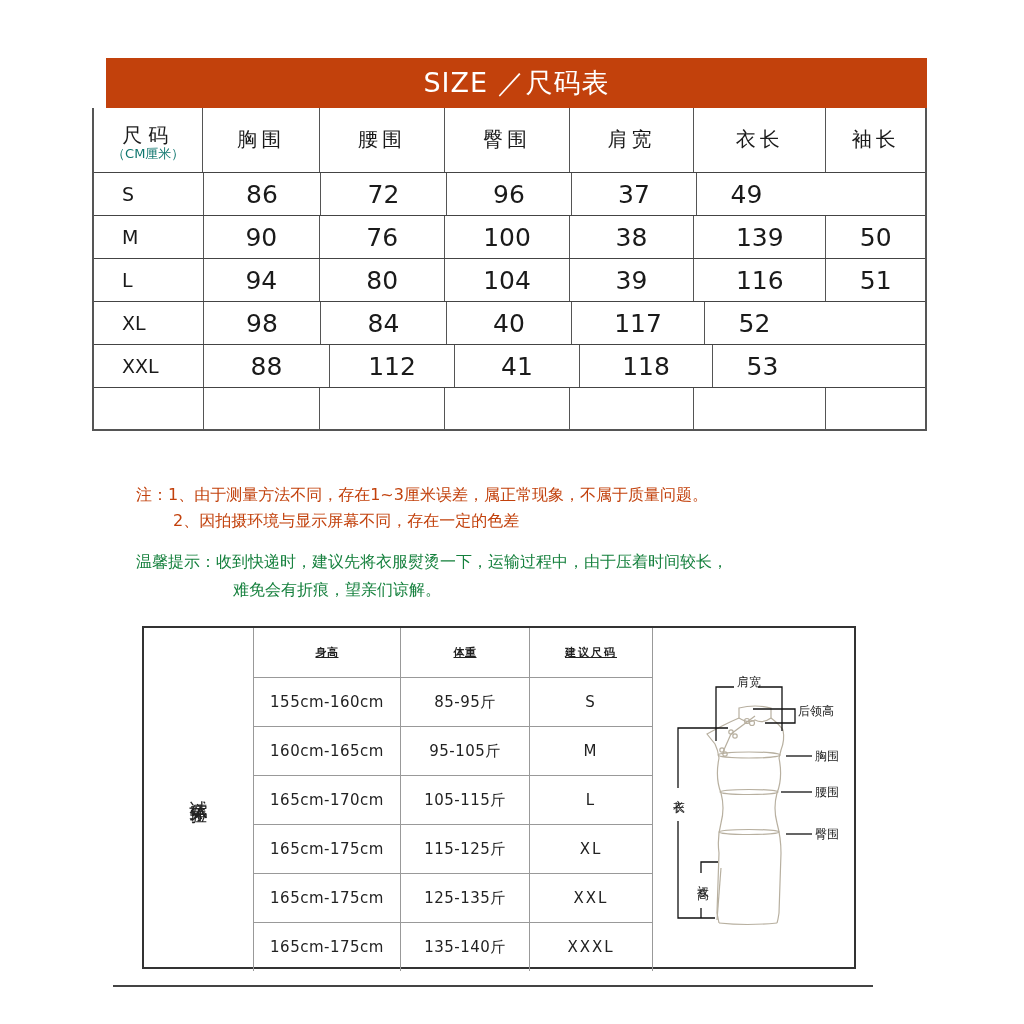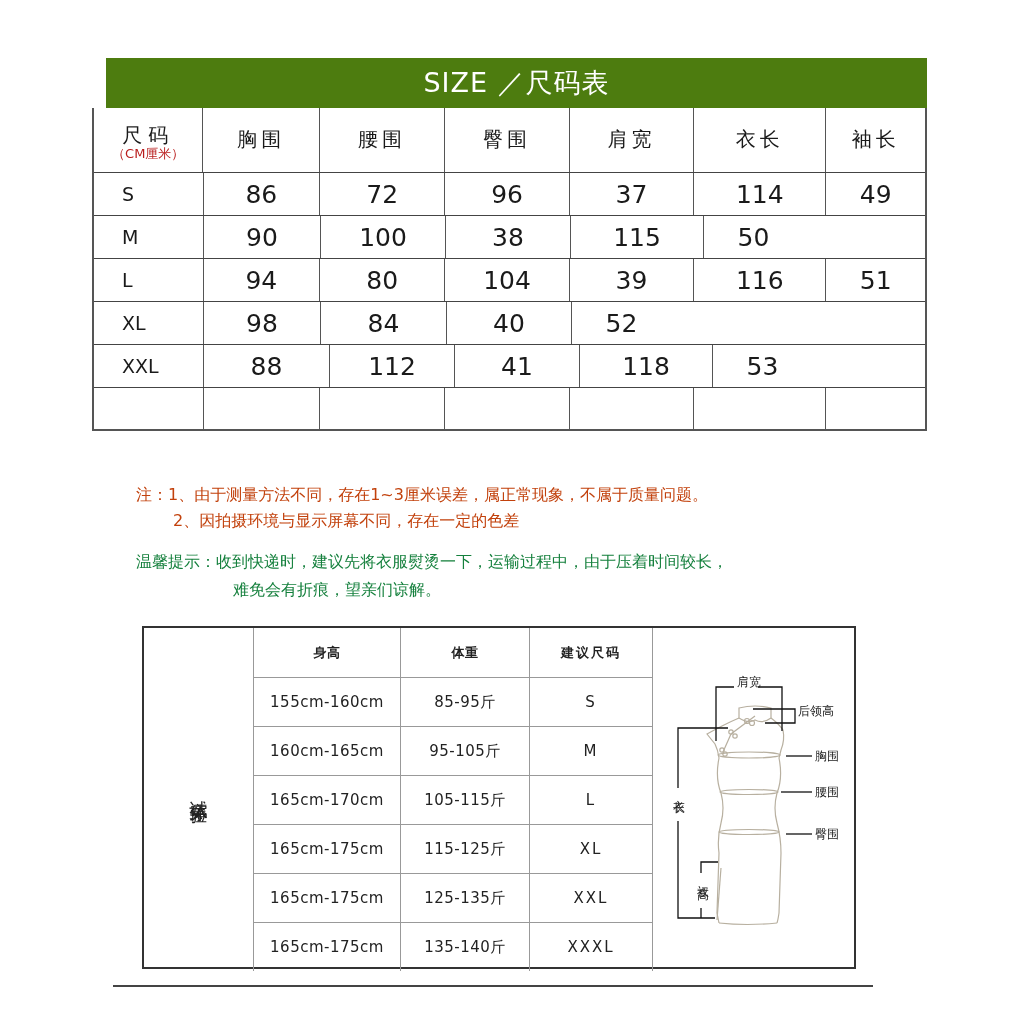--- a/index.html
+++ b/index.html
@@ -1,60 +1,60 @@
 <!DOCTYPE html>
 <html><head>
 <meta charset="utf-8">
 <style>
   * { box-sizing: border-box; margin: 0; padding: 0; }
   html, body { width: 1024px; height: 1024px; background: #ffffff; overflow: hidden; }
   body { position: relative; font-family: "DejaVu Sans", "Liberation Sans", sans-serif; color: #1a1a1a; }
 
   
   .size-table { position: absolute; left: 92px; top: 58px; width: 835px; }
-  .size-title { height: 50px; background: #4d7c0f; color: #fff; font-size: 27px; display: flex; align-items: center; justify-content: center; letter-spacing: 1px; margin-left: 14px; }
+  .size-title { height: 50px; background: #c2410c; color: #fff; font-size: 27px; display: flex; align-items: center; justify-content: center; letter-spacing: 1px; margin-left: 14px; }
   .grid-top { position: relative; border-left: 2px solid #555; border-right: 2px solid #555; border-bottom: 2px solid #555; }
   .row { display: flex; border-top: 1.5px solid #444; }
   .row.header { height: 64px; border-top: none; }
   .row.data { height: 43px; }
   .row.empty { height: 42px; }
   .cell { border-left: 1.5px solid #555; display: flex; align-items: center; justify-content: center; font-size: 25px; }
   .cell:first-child { border-left: none; }
   .c0 { width: 109px; justify-content: flex-start; padding-left: 28px; font-size: 19px; }
   .c1 { width: 117px; }
   .c2 { width: 126px; }
   .c3 { width: 125px; }
   .c4 { width: 125px; }
   .c5 { width: 133px; }
   .c6 { width: 100px; }
   .header .cell { font-size: 20px; align-items: flex-start; padding-top: 18px; letter-spacing: 4px; }
   .header .c0 { flex-direction: column; align-items: center; justify-content: flex-start; padding: 16px 0 0 0; letter-spacing: 0; }
   .hdr-main { font-size: 20px; letter-spacing: 6px; line-height: 22px; }
-  .hdr-sub { font-size: 13px; line-height: 16px; color: #b91c1c; }
+  .hdr-sub { font-size: 13px; line-height: 16px; color: #0f766e; }
 
   
   .notes { position: absolute; left: 136px; top: 482px; font-size: 16px; line-height: 26px; color: #c2410c; }
   .notes .n2 { padding-left: 37px; }
   .tip { position: absolute; left: 136px; top: 548px; font-size: 16px; line-height: 28px; color: #15803d; }
   .tip .t2 { padding-left: 97px; }
 
   
   .fit { position: absolute; left: 142px; top: 626px; width: 714px; height: 343px; border: 2px solid #333; }
   .fit-label { position: absolute; left: 0; top: 0; width: 109px; height: 339px; display: flex; align-items: center; justify-content: center; }
   .fit-label span { writing-mode: vertical-rl; font-size: 18px; letter-spacing: 2px; color: #222; text-orientation: upright; margin-top: -16px; }
   .fit-grid { position: absolute; left: 109px; top: 0; width: 400px; }
   .frow { display: flex; height: 49px; border-bottom: 1px solid #999; }
   .frow:last-child { border-bottom: none; height: 48px; }
   .frow.head { height: 50px; }
   .fcell { display: flex; align-items: center; justify-content: center; font-size: 15px; color: #222; border-left: 1px solid #999; }
   .fcell:last-child { border-right: 1px solid #999; }
   .f1 { width: 147px; letter-spacing: 0.5px; }
   .f2 { width: 129px; letter-spacing: 0.5px; }
   .f3 { width: 124px; letter-spacing: 2px; }
-  .frow.head .fcell { font-size: 13px; font-weight: bold; }
+  .frow.head .fcell { font-size: 11px; font-weight: bold; text-decoration: underline; }
 
   .diagram { position: absolute; left: 511px; top: 0; width: 199px; height: 339px; }
   .dlabel { position: absolute; font-size: 12px; color: #222; white-space: nowrap; }
   .dlabel.vert { writing-mode: vertical-rl; letter-spacing: 2px; }
 
   .separator { position: absolute; left: 113px; top: 985px; width: 760px; height: 2px; background: #444; }
 </style>
 </head>
 <body>
 
@@ -73,45 +73,46 @@
       <div class="cell c5">衣长</div>
       <div class="cell c6">袖长</div>
     </div>
 
     <div class="row data">
       <div class="cell c0">S</div>
       <div class="cell c1">86</div>
       <div class="cell c2">72</div>
       <div class="cell c3">96</div>
       <div class="cell c4">37</div>
-      <div class="cell c5">114</div>
       <div class="cell c6">49</div>
     </div>
     <div class="row data">
       <div class="cell c0">M</div>
       <div class="cell c1">90</div>
+      <div class="cell c2">76</div>
       <div class="cell c3">100</div>
       <div class="cell c4">38</div>
-      <div class="cell c5">115</div>
+      <div class="cell c5">139</div>
       <div class="cell c6">50</div>
     </div>
     <div class="row data">
       <div class="cell c0">L</div>
       <div class="cell c1">94</div>
       <div class="cell c2">80</div>
       <div class="cell c3">104</div>
       <div class="cell c4">39</div>
       <div class="cell c5">116</div>
       <div class="cell c6">51</div>
     </div>
     <div class="row data">
       <div class="cell c0">XL</div>
       <div class="cell c1">98</div>
       <div class="cell c2">84</div>
       <div class="cell c4">40</div>
+      <div class="cell c5">117</div>
       <div class="cell c6">52</div>
     </div>
     <div class="row data">
       <div class="cell c0">XXL</div>
       <div class="cell c2">88</div>
       <div class="cell c3">112</div>
       <div class="cell c4">41</div>
       <div class="cell c5">118</div>
       <div class="cell c6">53</div>
     </div>

